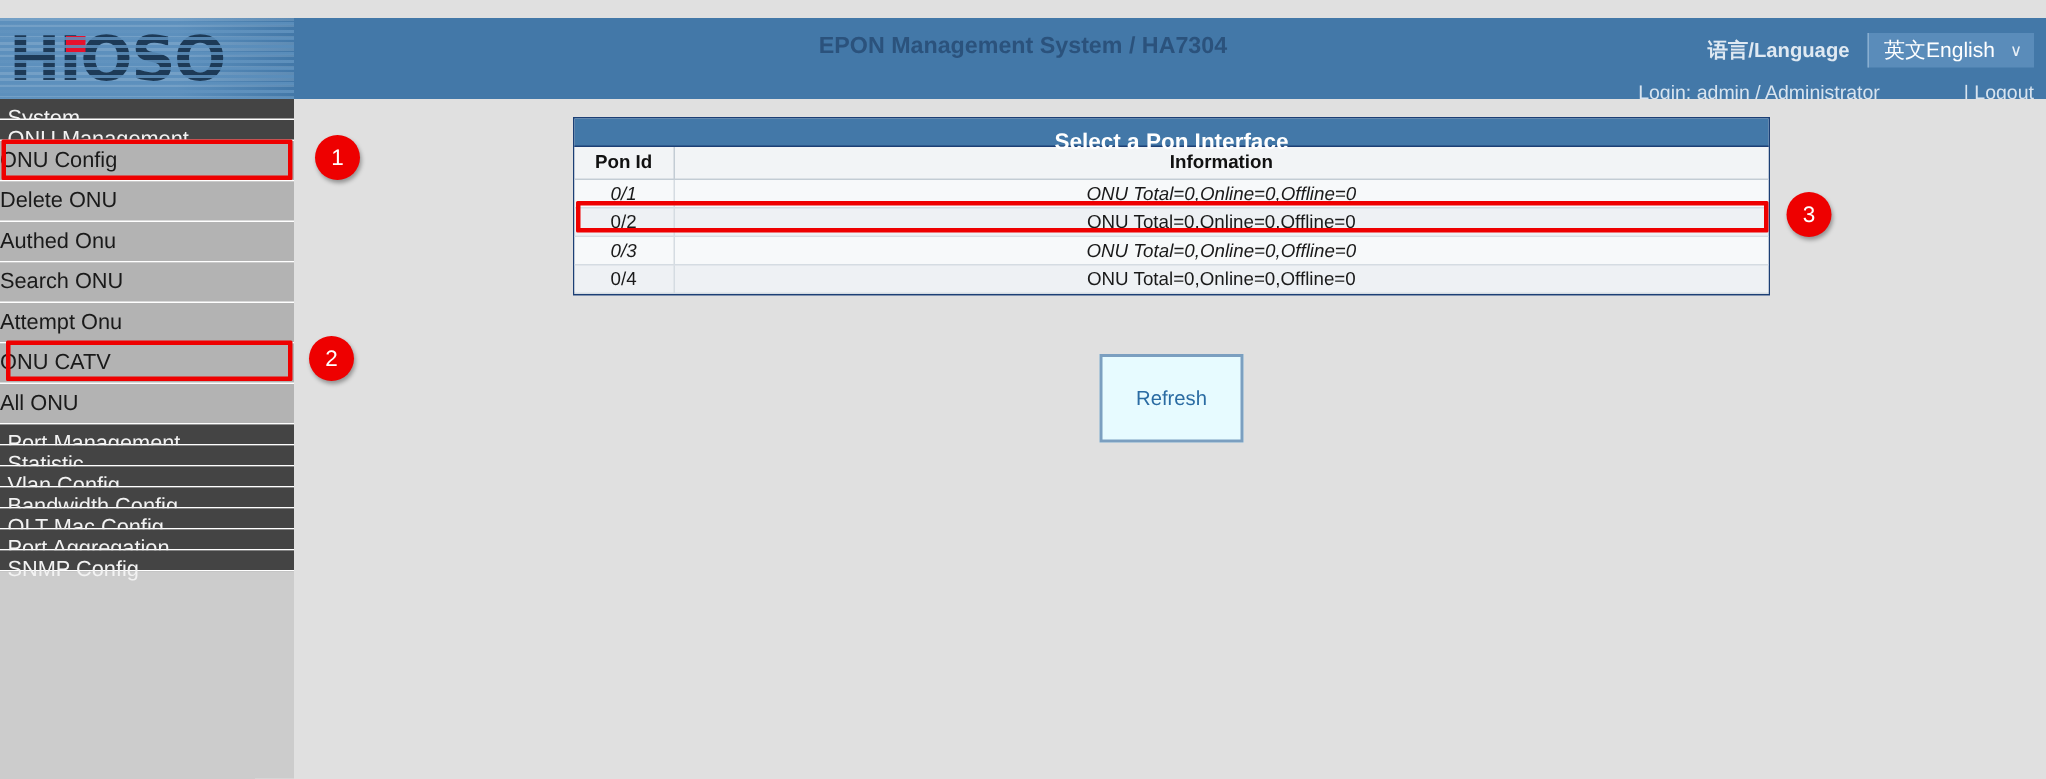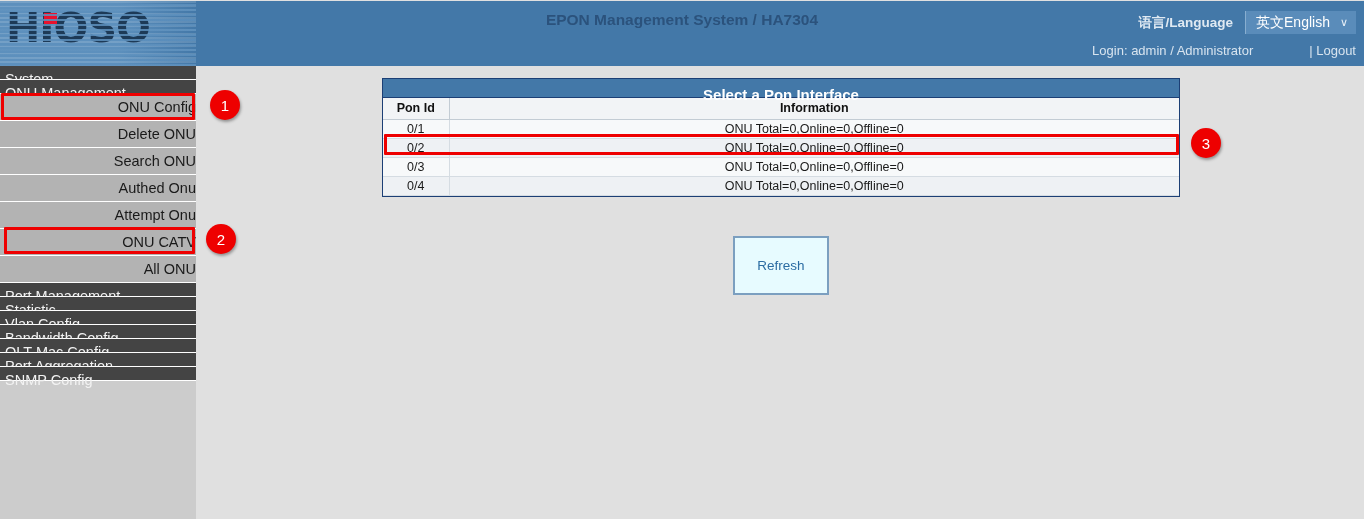--- a/index.html
+++ b/index.html
@@ -6,21 +6,21 @@
   html, body {
     margin: 0; padding: 0;
     width: 1364px; height: 519px;
     overflow: hidden;
     background: #e0e0e0;
     font-family: "Liberation Sans", sans-serif;
   }
 
   
   #header {
-    position: absolute; left: 0; top: 1px;
+    position: absolute; left: 0; top: 12px;
     width: 1364px; height: 66px;
     background: #4378a8;
   }
   #logo-box {
     position: absolute; left: 0; top: 0;
     width: 196px; height: 66px;
     background: linear-gradient(90deg,#5d90bd 0%,#5d90bd 60%,#4378a8 100%);
     overflow: hidden;
   }
   #logo-stripes {
@@ -98,24 +98,22 @@
     font-size: 14.5px;
     padding-left: 5px;
     border-bottom: 1px solid #ffffff;
     position: relative;
   }
   .menu-sub {
     height: 27px; line-height: 27px;
     background: #b3b3b3;
     color: #1a1a1a;
     font-size: 14.5px;
-    padding-left: 23px;
     border-bottom: 1px solid #ffffff;
     position: relative;
-    text-align: right;
   }
   #sidebar-tail {
     background: #cccccc; height: 30px;
   }
 
   
   #main { position: absolute; left: 196px; top: 66px; width: 1168px; height: 453px; background: #e0e0e0; }
 
   #pon-panel {
     position: absolute; left: 186px; top: 12px;
@@ -147,21 +145,21 @@
   }
   #pon-table th.col-id { width: 66px; }
   #pon-table td {
     height: 19px;
     text-align: center;
     color: #1a1a1a;
     border-bottom: 1px solid #d5dce2;
     border-right: 1px solid #d5dce2;
   }
   #pon-table td:last-child, #pon-table th:last-child { border-right: none; }
-  #pon-table tr.even td { background: #f7f9fa; }
+  #pon-table tr.even td { background: #f7f9fa; font-style: italic; }
   #pon-table tr.odd  td { background: #eef1f4; }
 
   #refresh-wrap {
     position: absolute; left: 186px; top: 170px;
     width: 798px; text-align: center;
   }
   #refresh-btn {
     display: inline-block;
     background: #e7fbff;
     border: 2px solid #7b9fc0;
@@ -217,22 +215,22 @@
     <span>| Logout</span>
   </div>
 </div>
 
 <div id="sidebar">
   <div id="sidebar-items">
       <div class="menu-top"><span>System</span></div>
       <div class="menu-top"><span>ONU Management</span></div>
       <div class="menu-sub"><span>ONU Config</span></div>
       <div class="menu-sub"><span>Delete ONU</span></div>
+      <div class="menu-sub"><span>Authed Onu</span></div>
       <div class="menu-sub"><span>Search ONU</span></div>
-      <div class="menu-sub"><span>Authed Onu</span></div>
       <div class="menu-sub"><span>Attempt Onu</span></div>
       <div class="menu-sub"><span>ONU CATV</span></div>
       <div class="menu-sub"><span>All ONU</span></div>
       <div class="menu-top"><span>Port Management</span></div>
       <div class="menu-top"><span>Statistic</span></div>
       <div class="menu-top"><span>Vlan Config</span></div>
       <div class="menu-top"><span>Bandwidth Config</span></div>
       <div class="menu-top"><span>OLT Mac Config</span></div>
       <div class="menu-top"><span>Port Aggregation</span></div>
       <div class="menu-top"><span>SNMP Config</span></div>

